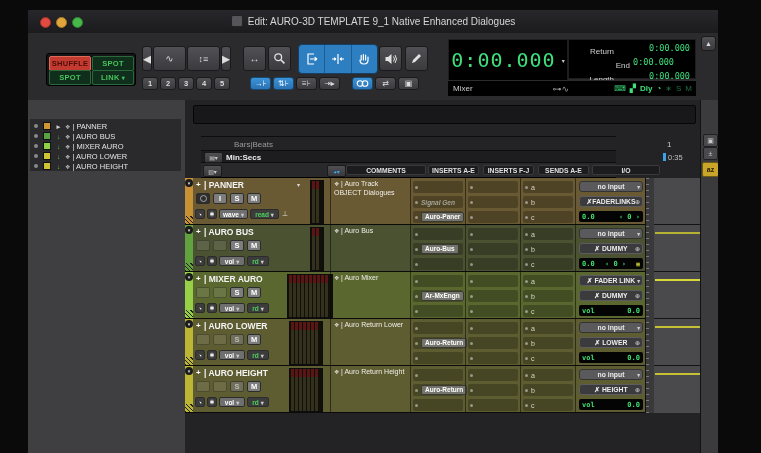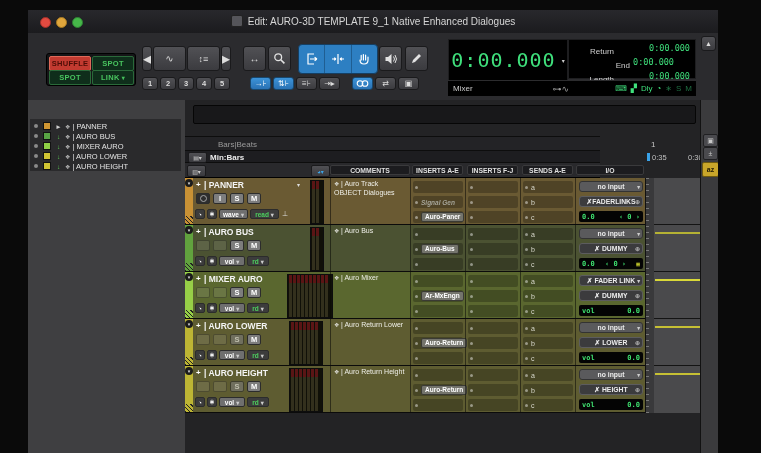--- a/index.html
+++ b/index.html
@@ -41,21 +41,21 @@
   #trklist{position:absolute;left:2px;top:19px;width:151px;height:52px;background:#2a2a2c}
   .titem{display:flex;align-items:center;height:10px;padding-left:4px}
   .tdot{width:4px;height:4px;border-radius:50%;background:#8a8a8a;margin-right:5px}
   .tsq{width:6px;height:6px;margin-right:4px;border:1px solid #111}
   .tarr{font-size:6.5px;margin-right:3px;width:7px;text-align:center}
   .tdia{font-size:6px;color:#b5b5b5;margin-right:2px}
   .titem span.nm{font-size:7.5px;color:#e3e3e3;white-space:nowrap}
 
   #editarea{position:absolute;left:157px;top:90px;width:515px;height:353px;background:#232325}
   #universe{position:absolute;left:8px;top:5px;width:501px;height:17px;background:#18181a;border:1px solid #060606;border-radius:2px}
-  .rrow{position:absolute;left:0;width:415px;box-sizing:border-box}
+  .rrow{position:absolute;left:16px;width:415px;box-sizing:border-box}
   #barsrow{top:36px;height:15px;background:#232326;border-top:1px solid #0d0d0d;border-bottom:1px solid #0d0d0d}
   #minrow{top:51px;height:12px;background:#1d1d20;border-bottom:1px solid #0d0d0d}
   #hdrrow{top:63px;height:15px;background:#29292c;border-bottom:1px solid #000}
   .rlabel{position:absolute;font-size:8px;color:#9a9a9a;top:3px}
   .hbox{position:absolute;top:2px;height:10px;background:#1c1c1f;border:1px solid #3a3a3c;border-radius:2px;font-size:6.8px;font-weight:bold;color:#e0e0e0;display:flex;align-items:center;justify-content:center;box-sizing:border-box}
   .miniicon{position:absolute;background:linear-gradient(#505054,#3a3a3e);border:1px solid #1a1a1c;border-radius:2px;color:#ccc;font-size:6px;display:flex;align-items:center;justify-content:center}
 
   
   .track{position:absolute;left:0;width:460px;height:46px;border-bottom:1px solid #0b0b0b}
   .strip{position:absolute;left:0;top:0;width:8px;height:100%}
@@ -195,21 +195,21 @@
       <div style="padding:0 5px;line-height:11px"><span class="sel-label">Return</span><span class="sel-val">0:00.000</span></div>
       <div style="padding:0 21px;line-height:11px"><span class="sel-label">End</span><span class="sel-val">0:00.000</span></div>
       <div style="padding:0 5px;line-height:11px"><span class="sel-label">Length</span><span class="sel-val">0:00.000</span></div>
     </div>
     <div id="cursorbar" style="left:420px;top:47px;width:248px;height:15px">
       <span style="margin-left:5px">Mixer</span>
       <span style="margin-left:80px;color:#9a9a9a;font-size:9px">⊶∿</span>
       <span style="margin-left:auto"></span>
       <span class="gi">⌨</span>
       <span class="gi">▞</span>
-      <span class="gi" style="font-weight:normal">Dly</span>
+      <span class="gi" style="font-weight:bold">Dly</span>
       <span class="gi">◔</span>
       <span class="gi dim">∗</span>
       <span class="gi dim">S</span>
       <span class="gi dim" style="margin-right:4px">M</span>
     </div>
     <div class="tb2" style="left:673px;top:3px;width:15px;height:15px;font-size:7px">▲</div>
   </div>
 
   <div id="sidebar">
     <div id="trklist">
@@ -253,21 +253,21 @@
 
   <div id="editarea">
     <div id="universe"></div>
 
     <div class="rrow" id="barsrow">
       <span class="rlabel" style="left:33px">Bars|Beats</span>
       <span class="rlabel" style="left:466px;color:#c8c8c8">1</span>
     </div>
     <div class="rrow" id="minrow">
       <div class="miniicon" style="left:3px;top:1px;width:17px;height:9px">▤▾</div>
-      <span class="rlabel" style="left:25px;top:2px;color:#ececec;font-weight:bold">Min:Bars</span>
+      <span class="rlabel" style="left:25px;top:2px;color:#ececec;font-weight:bold">Min:Secs</span>
       <div class="caretblue" style="left:462px;top:2px"></div>
       <span class="rlabel" style="left:467px;top:2px;font-size:7.5px;color:#c0c0c0">0:35</span>
       <span class="rlabel" style="left:503px;top:2px;font-size:7.5px;color:#c0c0c0">0:30</span>
     </div>
     <div class="rrow" id="hdrrow">
       <div class="miniicon" style="left:2px;top:2px;width:17px;height:10px">▥▾</div>
       <div class="miniicon" style="left:126px;top:2px;width:17px;height:10px;color:#3da5e8">◕▾</div>
       <div class="hbox" style="left:145px;width:80px">COMMENTS</div>
       <div class="hbox" style="left:227px;width:51px">INSERTS A-E</div>
       <div class="hbox" style="left:282px;width:51px">INSERTS F-J</div>

